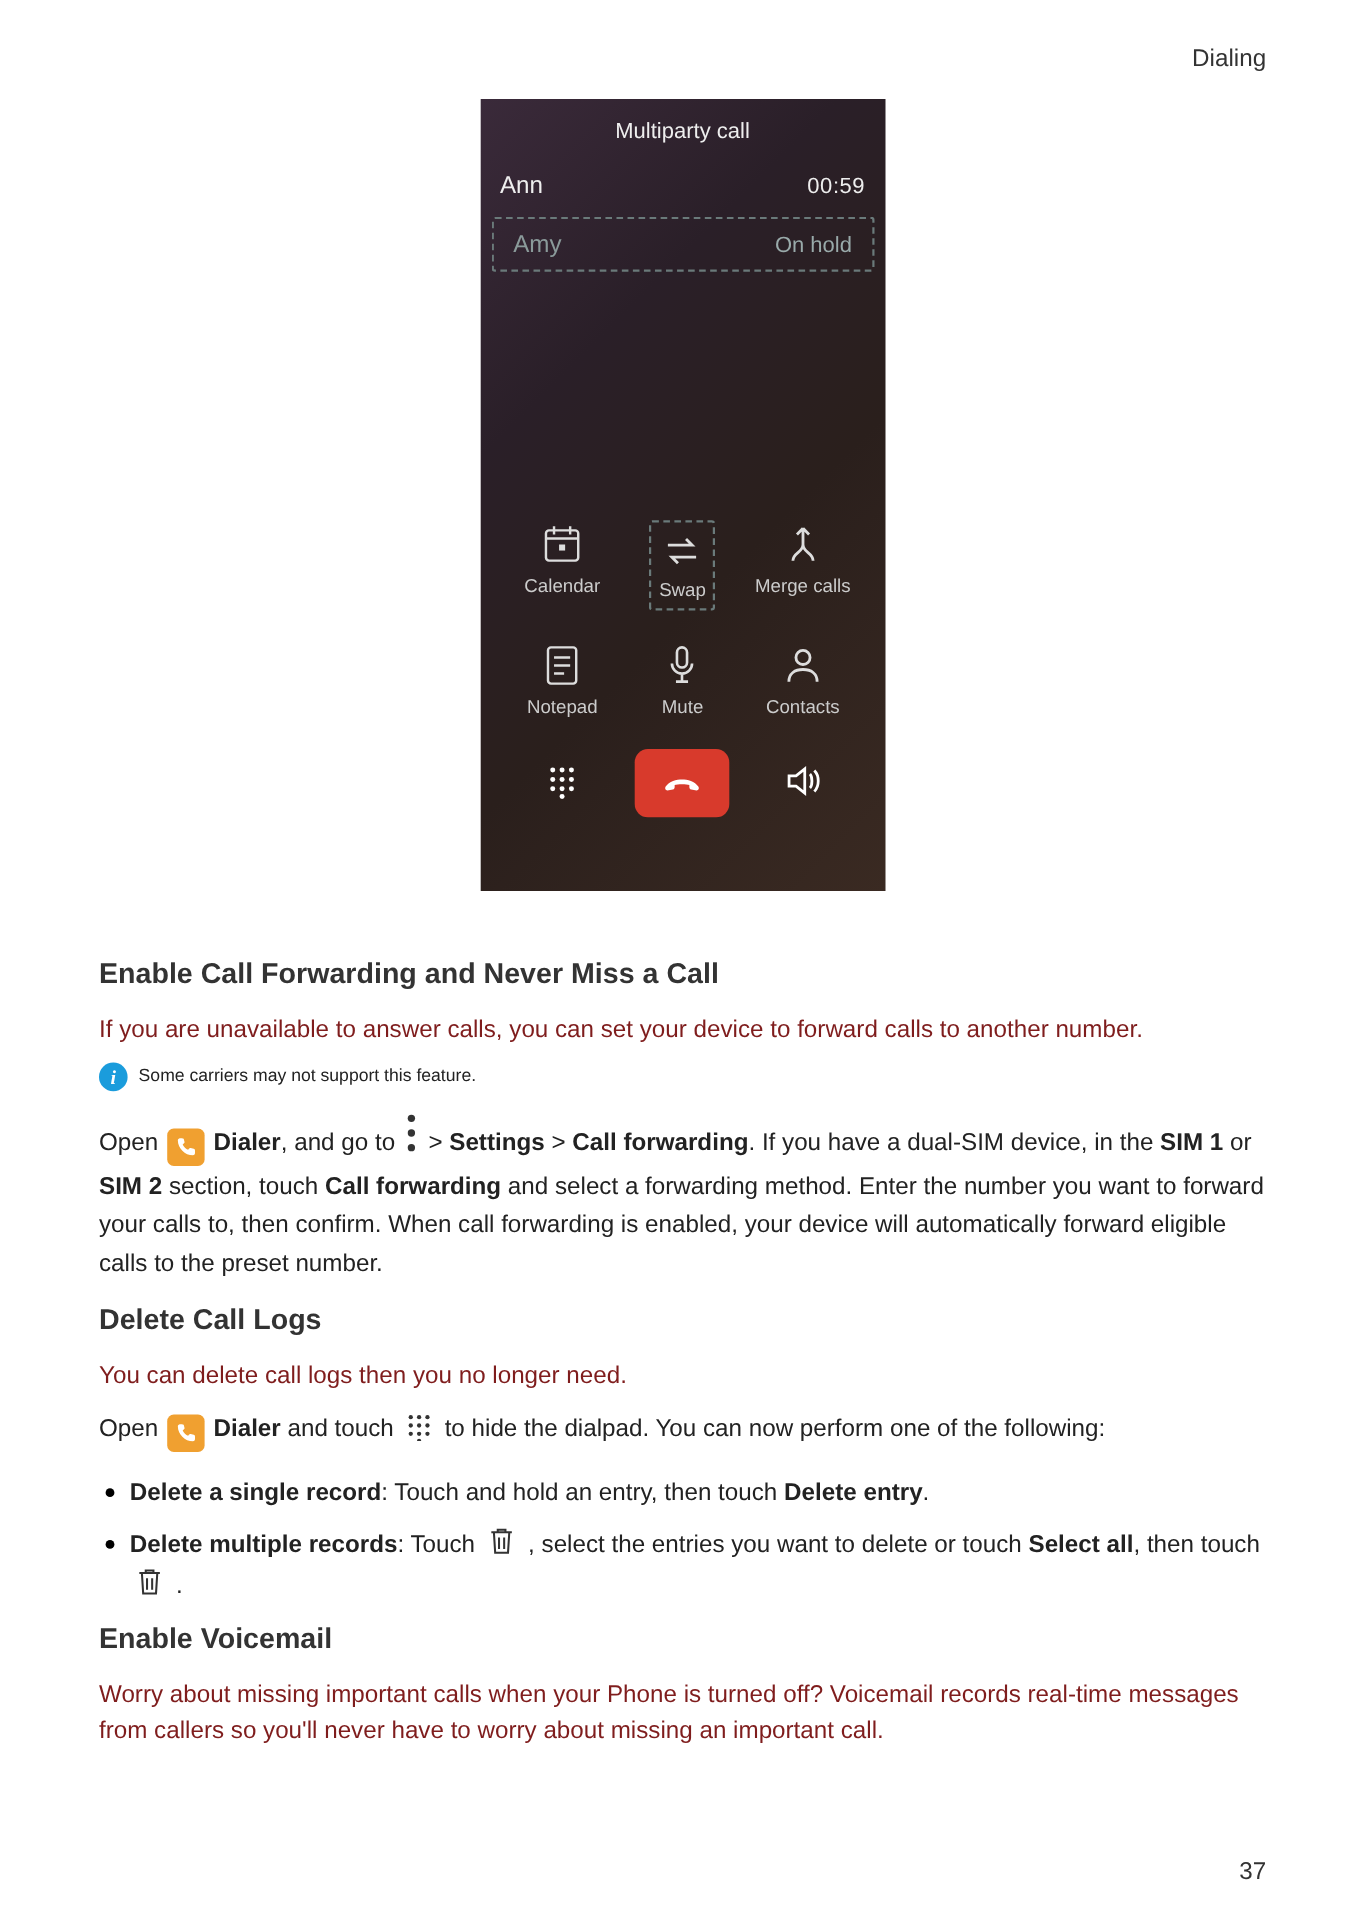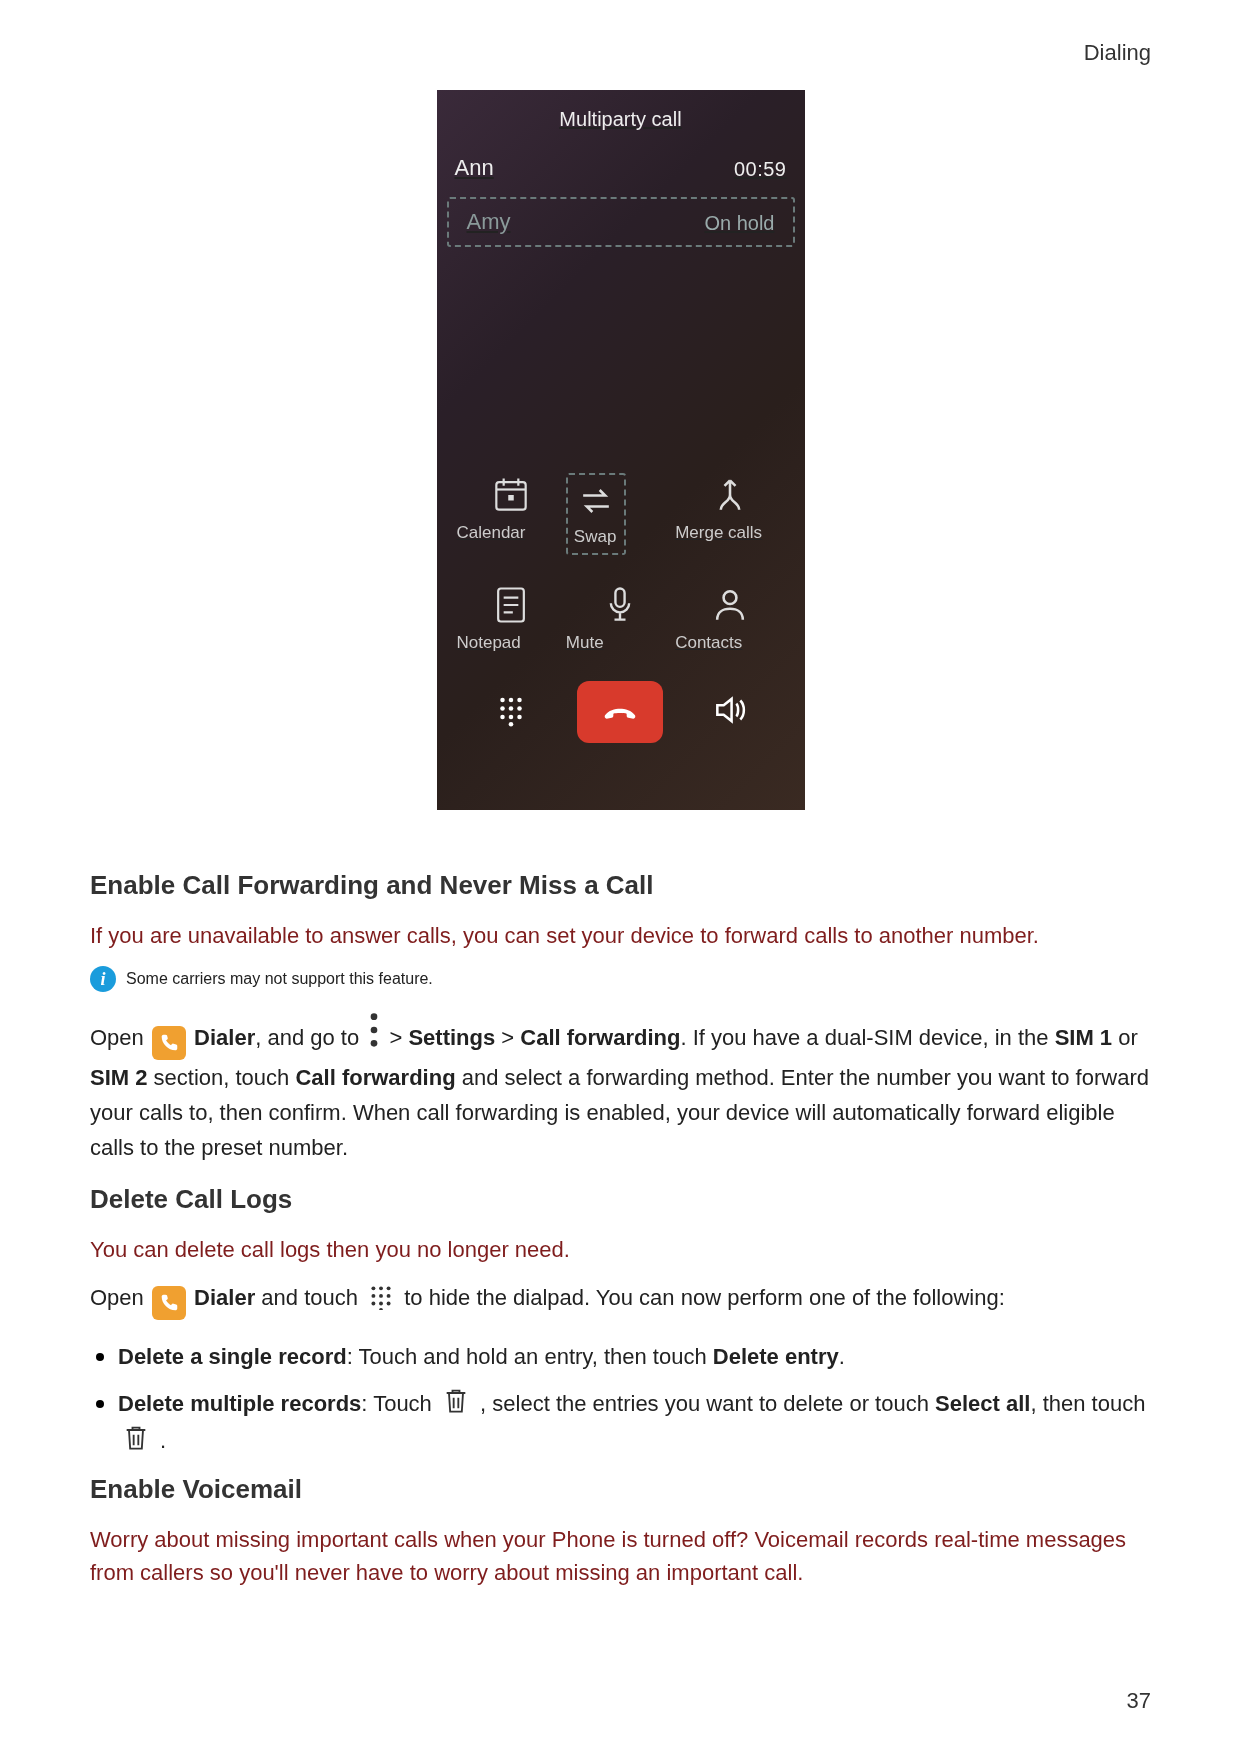--- a/index.html
+++ b/index.html
@@ -30,21 +30,20 @@
   }
 
   
   .phone {
     width: 368px;
     height: 720px;
     margin: 0 auto 60px;
     background: linear-gradient(135deg, #3a2a3a 0%, #2a1f28 30%, #2a1f1c 60%, #3a2a22 100%);
     position: relative;
     overflow: hidden;
-    text-decoration: underline;
   }
   .phone .title {
     text-align: center;
     color: #eee;
     font-size: 20px;
     padding: 18px 0 14px;
   }
   .phone .row {
     display: flex;
     justify-content: space-between;
@@ -64,21 +63,21 @@
   .phone .row.hold .name { color: #8a9a9a; }
   .phone .row.hold .status { color: #9aa; font-size: 20px; }
 
   .phone .spacer { height: 210px; }
 
   .phone .grid {
     display: grid;
     grid-template-columns: repeat(3, 1fr);
     row-gap: 28px;
     padding: 10px 20px 0;
-    text-align: left;
+    text-align: center;
   }
   .phone .cell { color: #ccc; font-size: 17px; }
   .phone .cell .ic {
     display: block;
     margin: 0 auto 6px;
     width: 44px;
     height: 44px;
     color: #ddd;
   }
   .phone .cell.swap-cell .swap-box {

